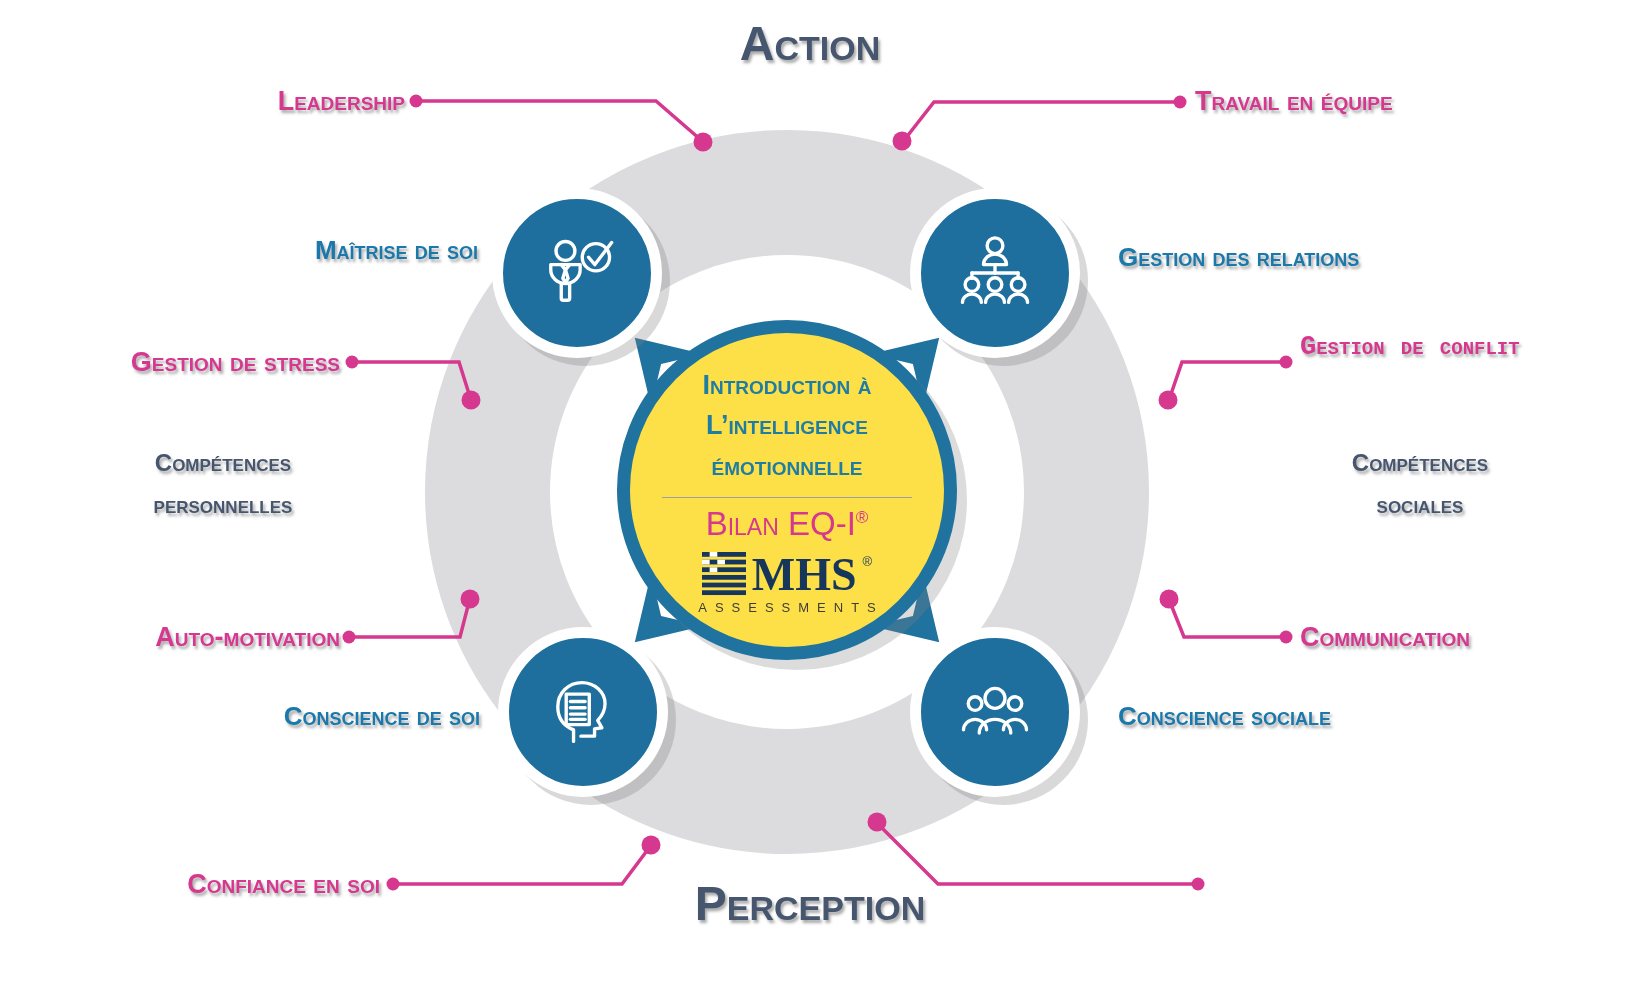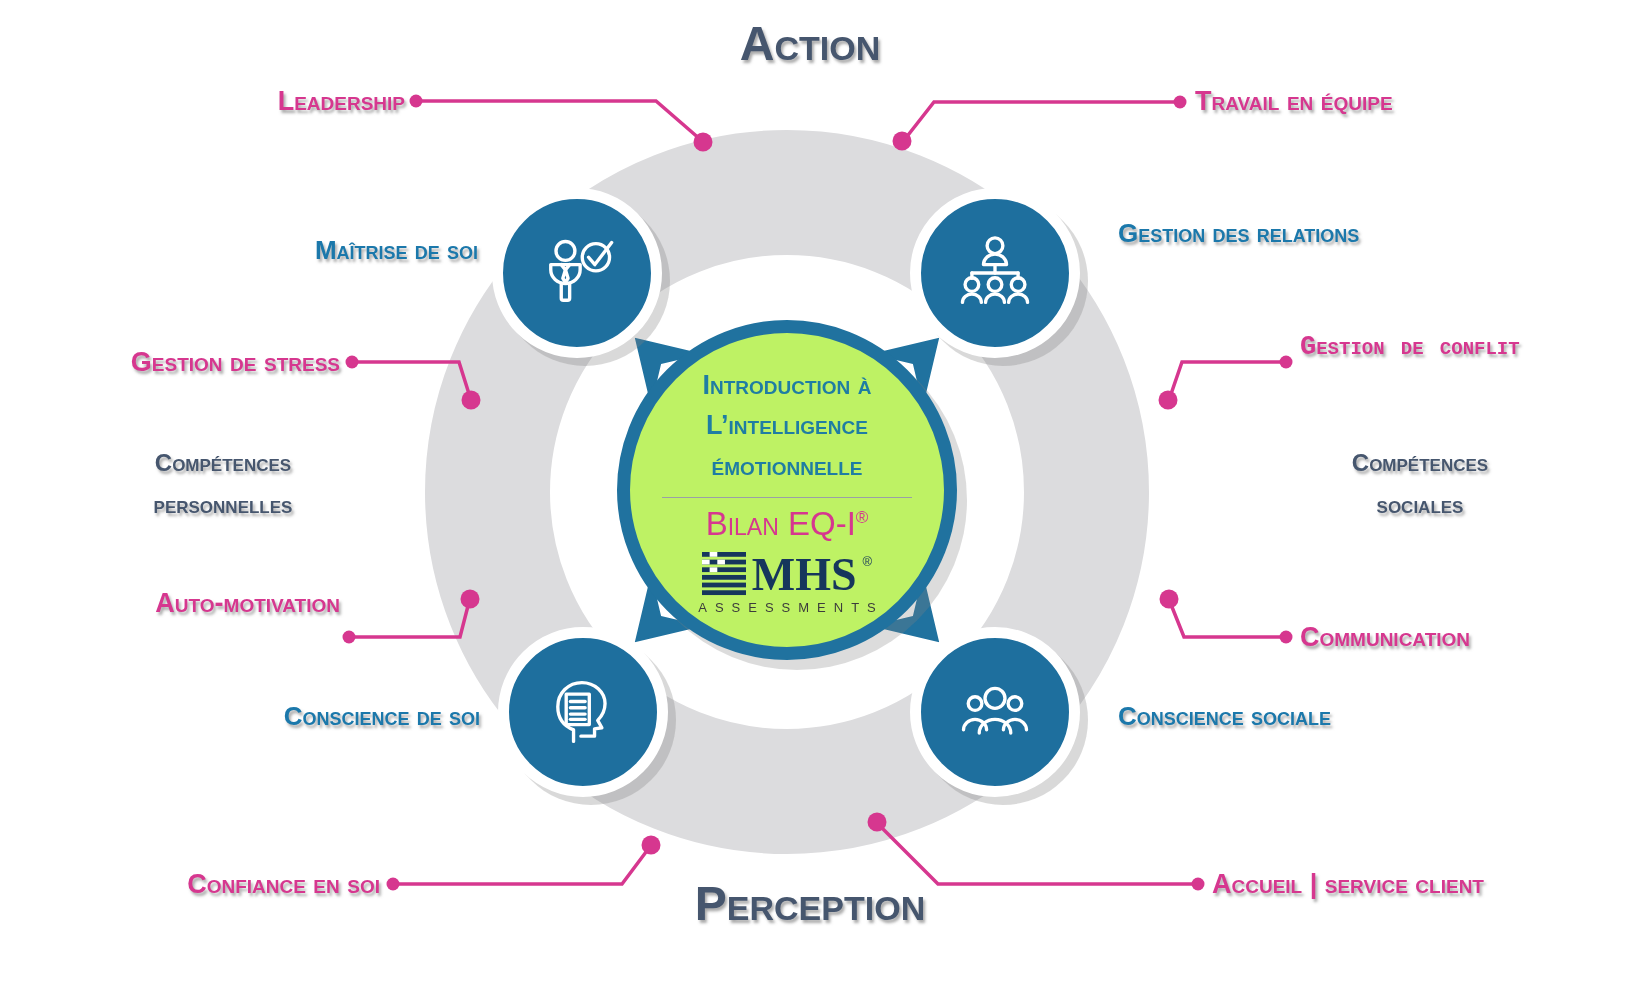--- a/index.html
+++ b/index.html
@@ -16,21 +16,21 @@
   
   .arrow{position:absolute;width:74px;height:60px;background:#20729f;z-index:4;
          clip-path:polygon(50% 0%,100% 100%,50% 62%,0% 100%);}
   .arrow.nw{left:619px;top:329px;transform:rotate(-45deg);}
   .arrow.ne{left:881px;top:329px;transform:rotate(45deg);}
   .arrow.sw{left:619px;top:591px;transform:rotate(-135deg);}
   .arrow.se{left:881px;top:591px;transform:rotate(135deg);}
 
   
   .center-circle{position:absolute;left:617px;top:320px;width:340px;height:340px;border-radius:50%;
-        background:#bef264;border:13px solid #20729f;box-sizing:border-box;z-index:5;
+        background:#fde047;border:13px solid #20729f;box-sizing:border-box;z-index:5;
         box-shadow:10px 10px 0 rgba(130,130,130,0.28);
         display:flex;flex-direction:column;align-items:center;justify-content:center;text-align:center;}
   .center-title{color:#1f7da3;font-weight:bold;font-variant:small-caps;font-size:27px;line-height:1.5;}
   .divider{width:250px;border-top:1.5px solid #9aa0a6;margin:11px 0 9px 0;}
   .center-subtitle{color:#d6378f;font-weight:normal;font-variant:small-caps;font-size:33px;line-height:1;}
   .center-subtitle sup{font-size:17px;}
   .mhs{display:flex;align-items:center;gap:6px;margin-top:12px;}
   .mhs-text{font-family:"Liberation Serif", serif;font-weight:bold;font-size:46px;color:#16365c;line-height:.9;}
   .mhs-reg{font-size:13px;color:#16365c;align-self:flex-start;margin-top:2px;}
   .mhs-sub{font-size:13px;letter-spacing:8px;color:#3c3c3c;margin-top:4px;padding-left:8px;}
@@ -191,26 +191,25 @@
   <div class="label slate side-heading" style="left:63px;top:442px;width:320px;">
     <div>Compétences</div>
     <div>personnelles</div>
   </div>
   <div class="label slate side-heading" style="left:1260px;top:442px;width:320px;">
     <div>Compétences</div>
     <div>sociales</div>
   </div>
 
   <div class="label blue r" style="right:1150px;top:237px;">Maîtrise de soi</div>
-  <div class="label blue" style="left:1118px;top:220px;">Gestion des relations</div>
+  <div class="label blue" style="left:1118px;top:244px;">Gestion des relations</div>
   <div class="label blue r" style="right:1148px;top:703px;">Conscience de soi</div>
   <div class="label blue" style="left:1118px;top:703px;">Conscience sociale</div>
 
   <div class="label pink r" style="right:1223px;top:88px;">Leadership</div>
   <div class="label pink" style="left:1195px;top:88px;">Travail en équipe</div>
   <div class="label pink r" style="right:1288px;top:349px;">Gestion de stress</div>
   <div class="label pink" style="left:1300px;top:334px;font-family:Liberation Mono, monospace;">Gestion de conflit</div>
-  <div class="label pink r" style="right:1288px;top:590px;text-align:center;">Auto-motivation</div>
+  <div class="label pink r" style="right:1288px;top:624px;text-align:center;">Auto-motivation</div>
   <div class="label pink" style="left:1300px;top:624px;">Communication</div>
   <div class="label pink r" style="right:1248px;top:871px;">Confiance en soi</div>
-  <div class="label pink" style="left:1212px;top:871px;">Accueil | service client</div>
 
 </div>
 
 </body></html>

